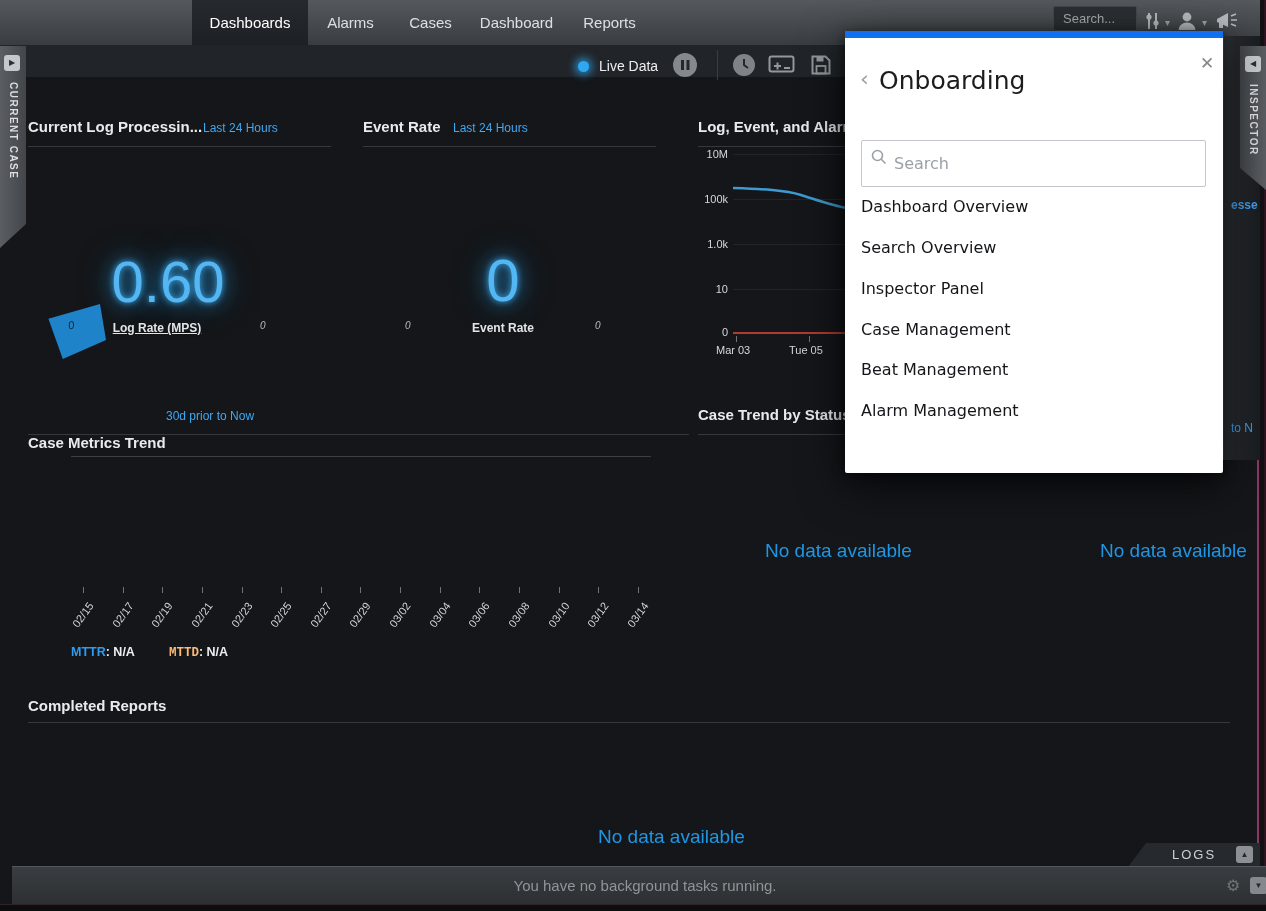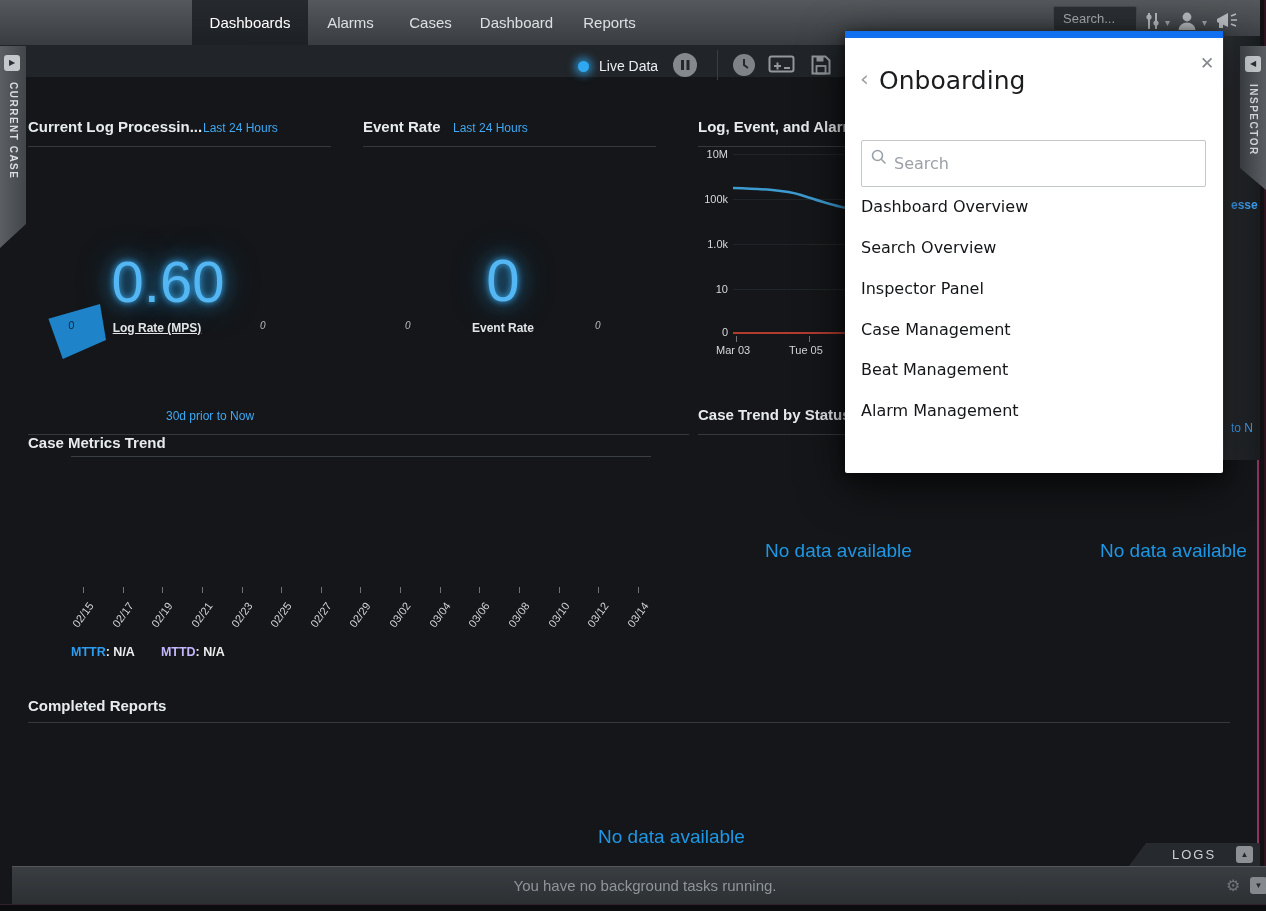--- a/index.html
+++ b/index.html
@@ -63,21 +63,21 @@
   .gauge-seg span { position:absolute; left:22px; top:16px; color:#0e2534; font-size:11px;
     font-style:italic; transform:rotate(-12deg); }
   .ytick { position:absolute; width:38px; text-align:right; color:#d5d8db; font-size:11px; z-index:1; }
   .gridline { position:absolute; left:733px; width:497px; height:1px; background:#212529; z-index:1; }
   .zero-line { position:absolute; left:733px; top:332px; width:497px; height:2px; background:#b23b30; z-index:1; }
   .xtick-mark { position:absolute; width:1px; height:6px; background:#6f7478; z-index:1; }
   .xtick-label { position:absolute; color:#d5d8db; font-size:11px; z-index:1; }
   .rot-label { position:absolute; width:42px; text-align:right; color:#d2d5d8; font-size:11px;
     transform:rotate(-54deg); transform-origin:100% 0; z-index:1; white-space:nowrap; }
   .metrics-footer { position:absolute; left:71px; top:645px; font-size:12.5px; font-weight:bold; z-index:1; }
-  .mttr { color:#2e9df0; } .mttd { color:#c4b5fd; margin-left:26px; } .na { color:#eceef0; }
+  .mttr { color:#2e9df0; } .mttd { color:#fdba74; margin-left:34px;font-family:Liberation Mono, monospace; } .na { color:#eceef0; }
   .empty-msg { position:absolute; color:#1e97e4; font-size:19px; z-index:1; white-space:nowrap; }
   
   .rail { position:absolute; left:1223px; top:36px; width:37px; height:424px; z-index:5;
     background:linear-gradient(90deg,#34383c 0,#26292d 30%,#1a1d20 100%);
     border-left:1px solid #4a4e52; }
   .frag { position:absolute; color:#3f9ff2; font-size:12px; font-weight:bold; z-index:6; white-space:nowrap; }
   .pink-line { position:absolute; left:1257px; top:422px; width:2px; height:423px; background:#8f3563; z-index:4; }
   .right-edge { position:absolute; left:1260px; top:0; width:6px; height:911px; background:#131114;
     border-right:2px solid #2c151e; z-index:4; }
   

